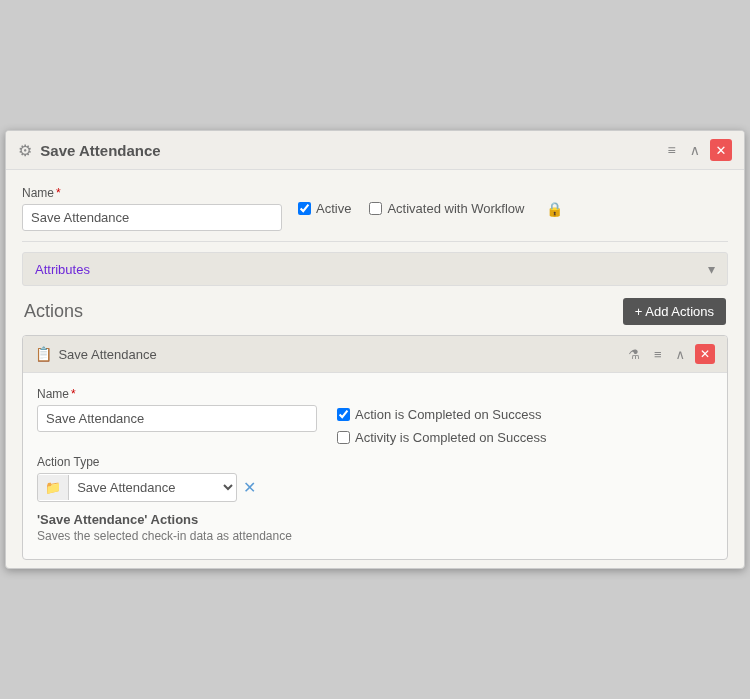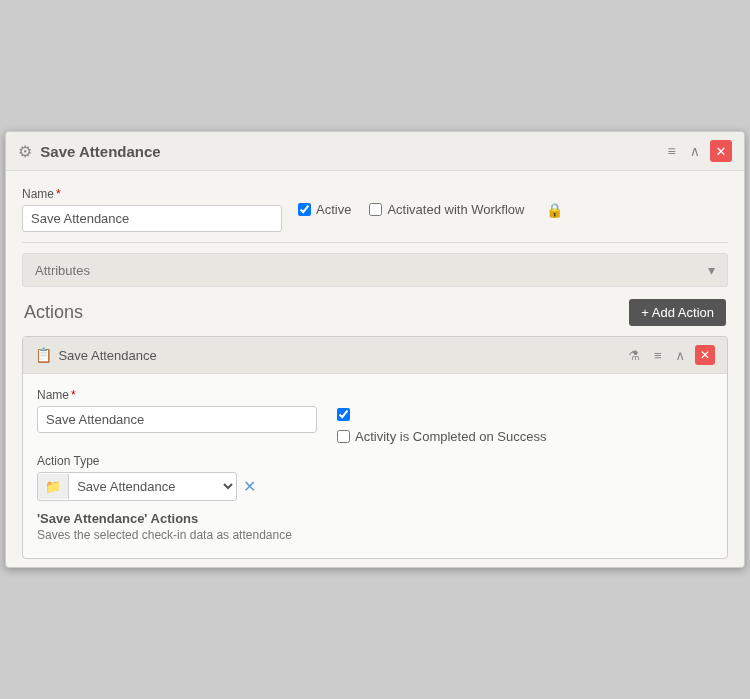--- a/index.html
+++ b/index.html
@@ -147,21 +147,21 @@
       border-radius: 3px;
       padding: 8px 12px;
       display: flex;
       align-items: center;
       justify-content: space-between;
       cursor: pointer;
       margin-bottom: 12px;
     }
     .collapsible-title {
       font-size: 13px;
-      color: #737373;
+      color: #6d28d9;
     }
     .chevron {
       color: #888;
       font-size: 14px;
     }
     .actions-header {
       display: flex;
       align-items: center;
       justify-content: space-between;
       margin-bottom: 10px;
@@ -356,21 +356,21 @@
 
     <hr class="divider">
 
     <div class="collapsible-header">
       <span class="collapsible-title">Attributes</span>
       <span class="chevron">▾</span>
     </div>
 
     <div class="actions-header">
       <span class="actions-title">Actions</span>
-      <button class="add-action-btn">+ Add Action</button>
+      <button class="add-action-btn">+ Add Actions</button>
     </div>
 
     <div class="action-card">
       <div class="action-card-header">
         <div class="action-card-title">
           <span class="action-card-icon">📋</span>
           <span>Save Attendance</span>
         </div>
         <div class="action-card-controls">
           <button class="ac-btn">⚗</button>
@@ -384,20 +384,21 @@
           <div class="action-left">
             <div class="label">
               <span>Name</span><span class="required">*</span>
             </div>
             <input type="text" value="Save Attendance" style="">
           </div>
           <div class="action-right">
             <div class="action-checkboxes">
               <label class="checkbox-item">
                 <input type="checkbox" checked="" style="">
+                <span>Action is Completed on Success</span>
               </label>
               <label class="checkbox-item">
                 <input type="checkbox" style="">
                 <span>Activity is Completed on Success</span>
               </label>
             </div>
           </div>
         </div>
 
         <div class="form-section">

